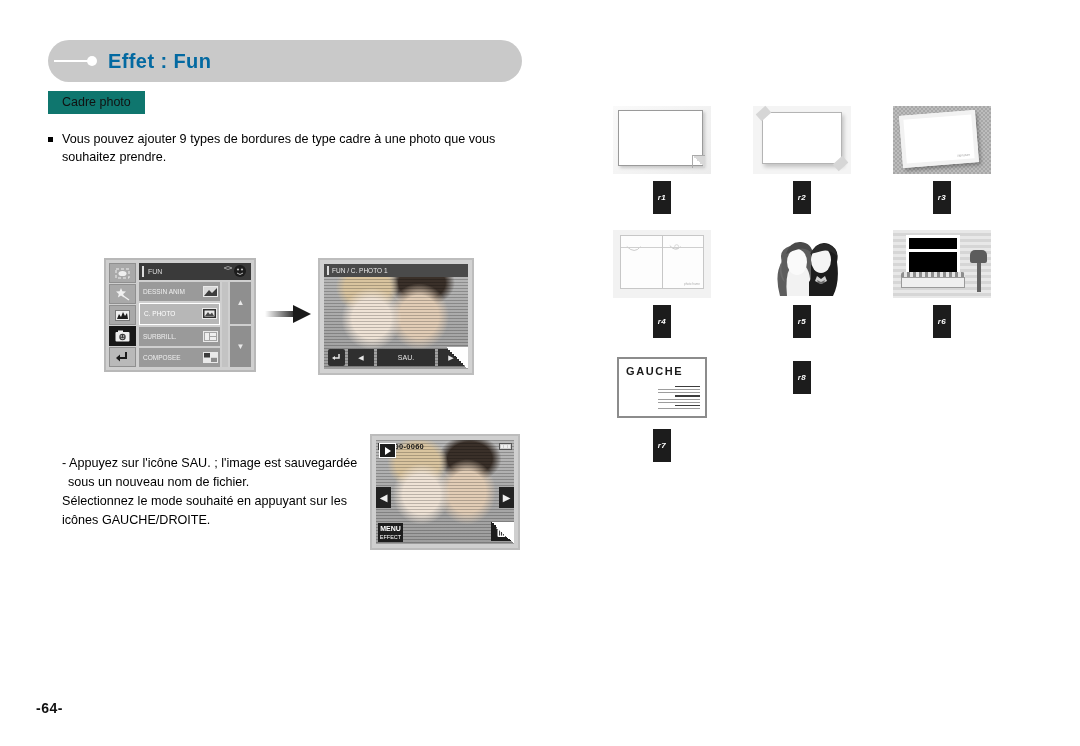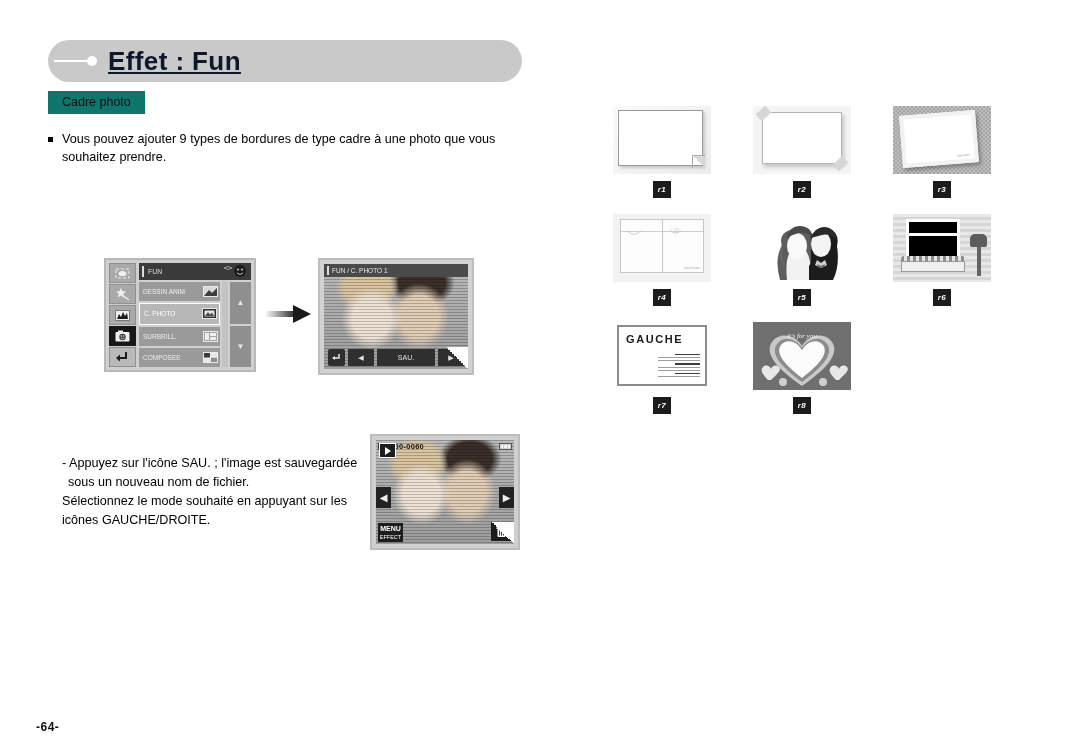--- a/index.html
+++ b/index.html
@@ -22,22 +22,22 @@
   .header-lead { position: relative; width: 50px; height: 12px; margin-left: 6px; }
   .header-lead .lead-line {
     position: absolute; left: 0; top: 5px; width: 40px; height: 2px;
     background: #ffffff;
   }
   .header-lead .lead-dot {
     position: absolute; left: 33px; top: 1px; width: 10px; height: 10px;
     background: #ffffff; border-radius: 50%;
   }
   .header-title {
-    font-size: 26px; font-weight: bold; color: #0f172a;
-    letter-spacing: 0.4px; margin-left: 4px; text-decoration: underline;
+    font-size: 20px; font-weight: bold; color: #0369a1;
+    letter-spacing: 0.4px; margin-left: 4px;
   }
 
   
   .subtag {
     position: absolute; left: 48px; top: 91px;
     background: #0f766e;
     padding: 4px 14px 5px 14px;
     font-size: 12.5px; color: #111;
   }
 
@@ -200,21 +200,21 @@
   }
 
   
   .frames { position: absolute; left: 592px; top: 106px; width: 420px; }
   .frame-row { display: flex; margin-bottom: 16px; }
   .frame-cell { width: 140px; display: flex; flex-direction: column; align-items: center; }
   .frame-img { width: 98px; height: 68px; position: relative; }
   .frame-tag {
     margin-top: 7px; background: #1c1c1c; color: #fff;
     font-size: 8px; font-weight: bold; font-style: italic;
-    padding: 4px 5px; letter-spacing: .5px;
+    padding: 12px 5px; letter-spacing: .5px;
   }
 
   
   .f1 { background: linear-gradient(135deg,#fafafa,#ececec); }
   .f1 .sheet {
     position: absolute; left: 5px; top: 4px; right: 8px; bottom: 8px;
     background: #fff; border: 1px solid #9a9a9a;
     box-shadow: 2px 2px 3px rgba(0,0,0,.18);
   }
   .f1 .fold {
@@ -285,22 +285,22 @@
   .f7 .lines { position: absolute; right: 5px; bottom: 5px; width: 42px; }
   .f7 .lines i { display: block; height: 1px; background: #9d9d9d; margin-bottom: 2px; }
   .f7 .lines i.b { background: #3c3c3c; height: 1.5px; width: 60%; margin-left: 40%; }
   .f8 { background: #6f6f6f; }
   .f9 { background: #fff; }
 
   .svgfull { width: 100%; height: 100%; display: block; }
 
   
   .pagenum {
-    position: absolute; left: 36px; top: 720px;
-    font-size: 12px; color: #111; font-weight: bold; letter-spacing: .5px;
+    position: absolute; left: 36px; top: 700px;
+    font-size: 14px; color: #111; font-weight: bold; letter-spacing: .5px;
   }
 </style>
 </head>
 <body>
 
 <div class="page">
 
   <div class="header-bar">
     <div class="header-lead">
       <div class="lead-line"></div>
@@ -589,33 +589,20 @@
                 <i></i>
                 <i class="b"></i>
                 <i></i>
               </div>
           </div>
         </div>
         <div class="frame-tag">r7</div>
       </div>
 
       <div class="frame-cell">
-        <div class="frame-img f8">
-          <svg class="svgfull" viewBox="0 0 98 68">
-            <rect width="98" height="68" fill="#6f6f6f"></rect>
-            <path d="M49 64 C20 44 12 30 19 20 C26 10 42 12 49 24 C56 12 72 10 79 20 C86 30 78 44 49 64Z" fill="#c9c9c9"></path>
-            <path d="M49 60 C24 42 18 30 24 22 C30 13 43 16 49 26 C55 16 68 13 74 22 C80 30 74 42 49 60Z" fill="#8c8c8c"></path>
-            <path d="M49 56 C28 40 23 30 28 23 C33 16 44 19 49 28 C54 19 65 16 70 23 C75 30 70 40 49 56Z" fill="#fcfcfc"></path>
-            <text x="49" y="16" font-family="Liberation Serif, serif" font-size="7" fill="#f2f2f2" text-anchor="middle" font-style="italic">it's for you</text>
-            <path d="M15 58 C9 52 7 48 10 45 C13 42 17 44 18 47 C19 44 23 42 26 45 C29 48 24 52 18 58Z" fill="#e8e8e8"></path>
-            <path d="M83 58 C77 52 75 48 78 45 C81 42 85 44 86 47 C87 44 91 42 94 45 C97 48 92 52 86 58Z" fill="#e8e8e8"></path>
-            <circle cx="30" cy="60" r="4" fill="#cfcfcf"></circle>
-              <circle cx="70" cy="60" r="4" fill="#cfcfcf"></circle>
-          </svg>
-        </div>
         <div class="frame-tag">r8</div>
       </div>
 
     </div>
 
   </div>
 
   <div class="pagenum">-64-</div>
 
 </div>

